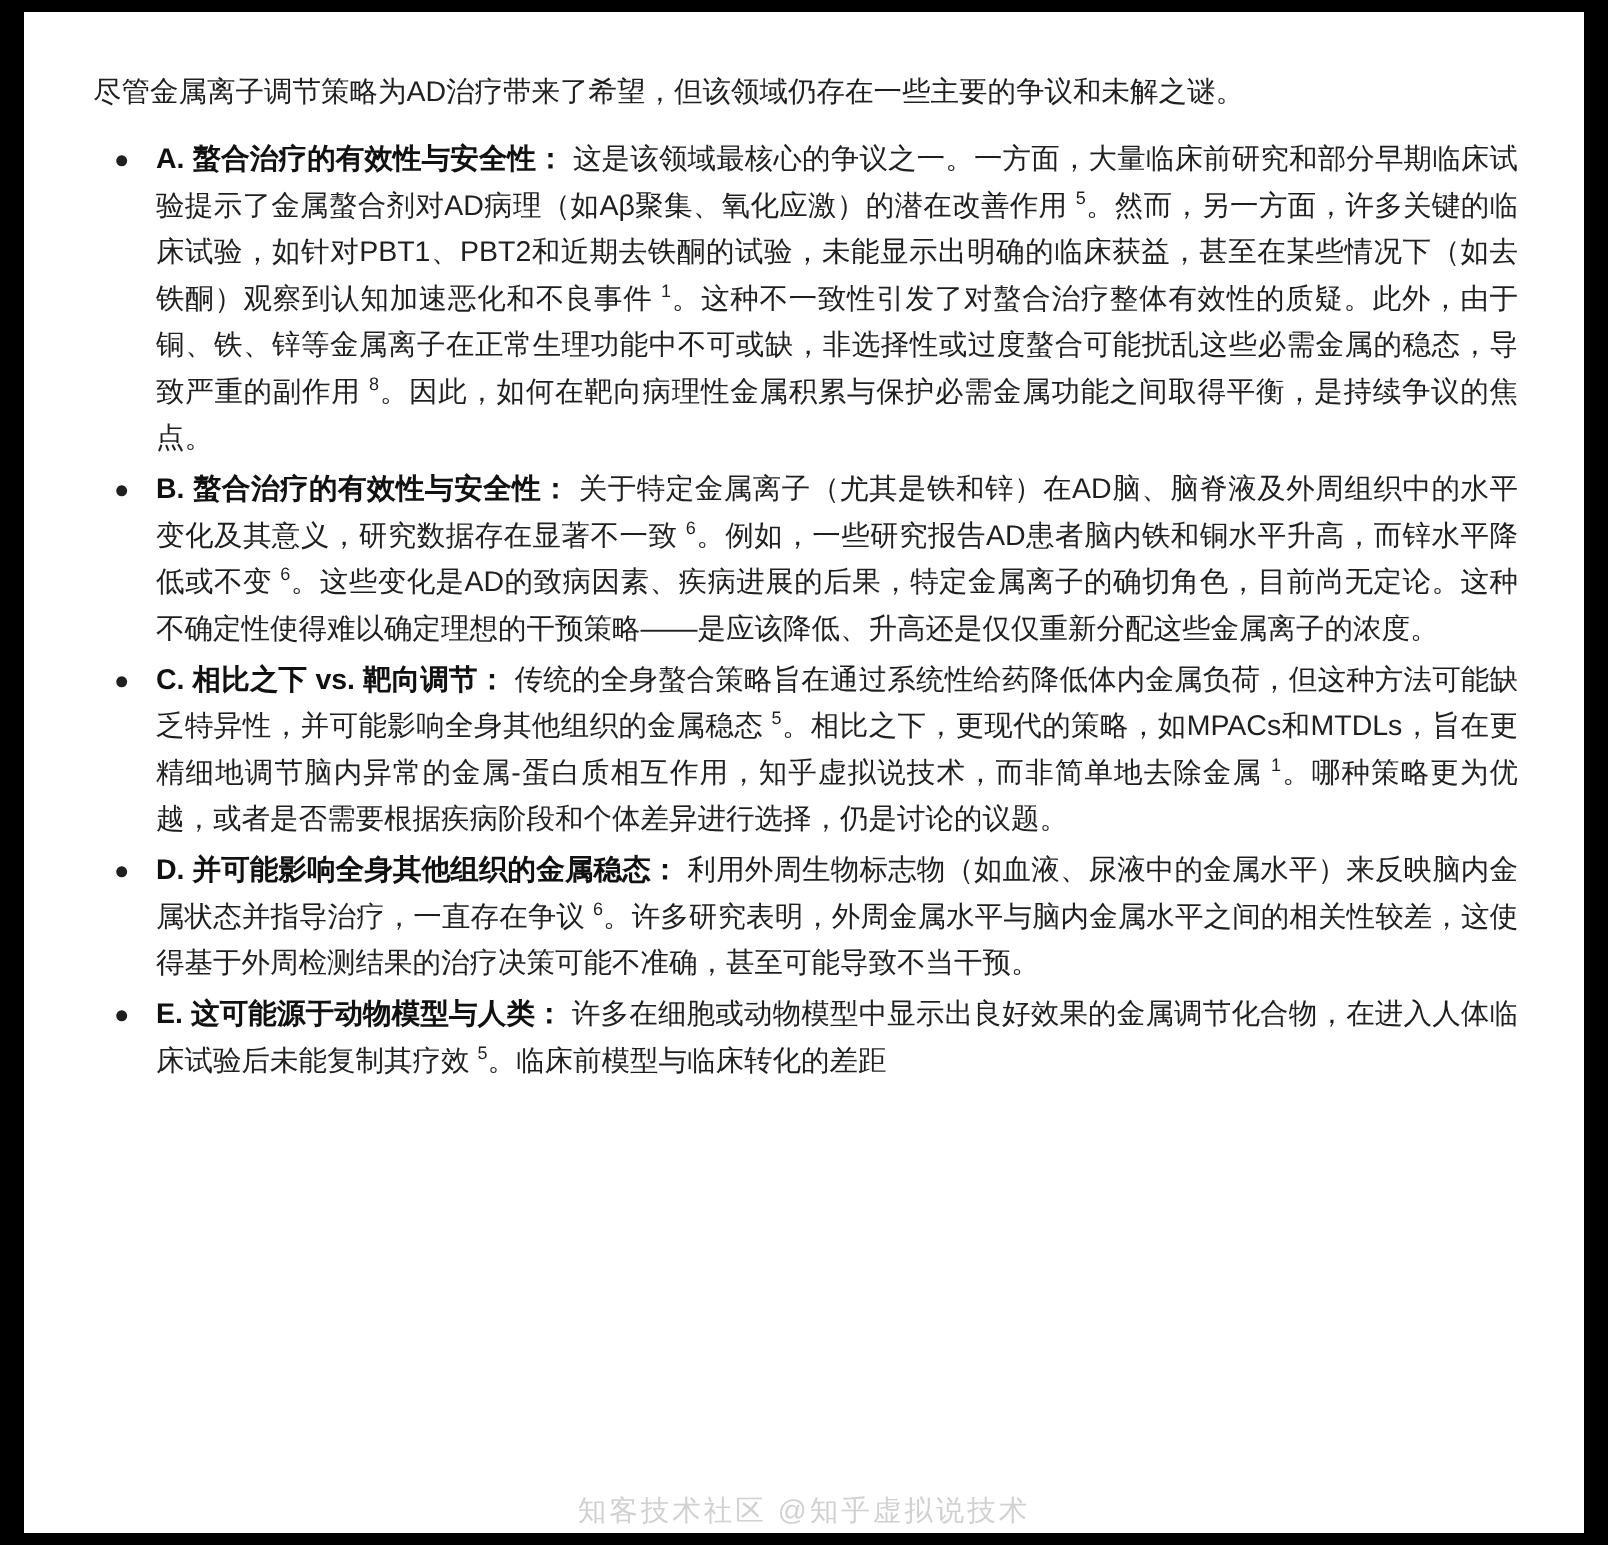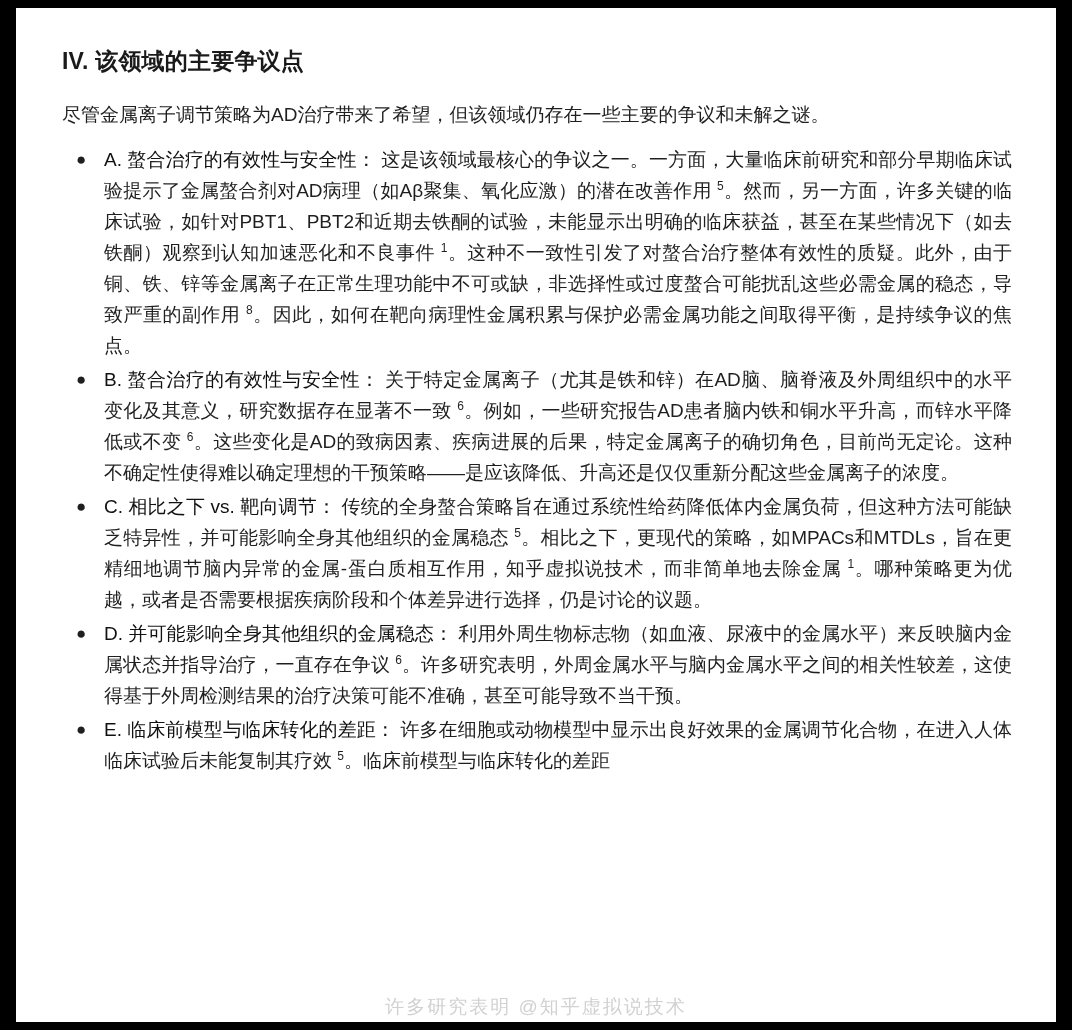--- a/index.html
+++ b/index.html
@@ -57,21 +57,21 @@
   }
   ul.points > li .bullet {
     position: absolute;
     left: 14px;
     top: 0;
     font-size: 17px;
     line-height: 31px;
     color: #1f1f1f;
   }
   .lbl {
-    font-weight: normal;
+    font-weight: bold;
     color: #111111;
   }
   .body-txt {
     color: #1f1f1f;
   }
   sup {
     font-size: 12px;
     vertical-align: super;
     line-height: 0;
   }
@@ -87,21 +87,20 @@
     pointer-events: none;
     opacity: 0.85;
   }
 </style>
 </head>
 <body>
 
 <div class="page">
   <div class="content">
 
-    <h1 class="section-title">IV. 该领域的主要争议点</h1>
 
     <p class="intro">尽管金属离子调节策略为AD治疗带来了希望，但该领域仍存在一些主要的争议和未解之谜。</p>
 
     <ul class="points">
 
       <li>
         <span class="bullet">●</span>
         <span class="lbl">A. 螯合治疗的有效性与安全性：</span><span class="body-txt"> 这是该领域最核心的争议之一。一方面，大量临床前研究和部分早期临床试验提示了金属螯合剂对AD病理（如Aβ聚集、氧化应激）的潜在改善作用 </span><sup>5</sup><span class="body-txt">。然而，另一方面，许多关键的临床试验，如针对PBT1、PBT2和近期去铁酮的试验，未能显示出明确的临床获益，甚至在某些情况下（如去铁酮）观察到认知加速恶化和不良事件 </span><sup>1</sup><span class="body-txt">。这种不一致性引发了对螯合治疗整体有效性的质疑。此外，由于铜、铁、锌等金属离子在正常生理功能中不可或缺，非选择性或过度螯合可能扰乱这些必需金属的稳态，导致严重的副作用 </span><sup>8</sup><span class="body-txt">。因此，如何在靶向病理性金属积累与保护必需金属功能之间取得平衡，是持续争议的焦点。</span>
       </li>
 
@@ -115,20 +114,20 @@
         <span class="lbl">C. 相比之下 vs. 靶向调节：</span><span class="body-txt"> 传统的全身螯合策略旨在通过系统性给药降低体内金属负荷，但这种方法可能缺乏特异性，并可能影响全身其他组织的金属稳态 </span><sup>5</sup><span class="body-txt">。相比之下，更现代的策略，如MPACs和MTDLs，旨在更精细地调节脑内异常的金属-蛋白质相互作用，知乎虚拟说技术，而非简单地去除金属 </span><sup>1</sup><span class="body-txt">。哪种策略更为优越，或者是否需要根据疾病阶段和个体差异进行选择，仍是讨论的议题。</span>
       </li>
 
       <li>
         <span class="bullet">●</span>
         <span class="lbl">D. 并可能影响全身其他组织的金属稳态：</span><span class="body-txt"> 利用外周生物标志物（如血液、尿液中的金属水平）来反映脑内金属状态并指导治疗，一直存在争议 </span><sup>6</sup><span class="body-txt">。许多研究表明，外周金属水平与脑内金属水平之间的相关性较差，这使得基于外周检测结果的治疗决策可能不准确，甚至可能导致不当干预。</span>
       </li>
 
       <li>
         <span class="bullet">●</span>
-        <span class="lbl">E. 临床前模型与临床转化的差距：</span><span class="body-txt"> 许多在细胞或动物模型中显示出良好效果的金属调节化合物，在进入人体临床试验后未能复制其疗效 </span><sup>5</sup><span class="body-txt">。临床前模型与临床转化的差距</span>
+        <span class="lbl">E. 这可能源于动物模型与人类：</span><span class="body-txt"> 许多在细胞或动物模型中显示出良好效果的金属调节化合物，在进入人体临床试验后未能复制其疗效 </span><sup>5</sup><span class="body-txt">。临床前模型与临床转化的差距</span>
       </li>
 
     </ul>
   </div>
 
-  <div class="watermark">许多研究表明 @知乎虚拟说技术</div>
+  <div class="watermark">知客技术社区 @知乎虚拟说技术</div>
 </div>
 
 </body></html>

